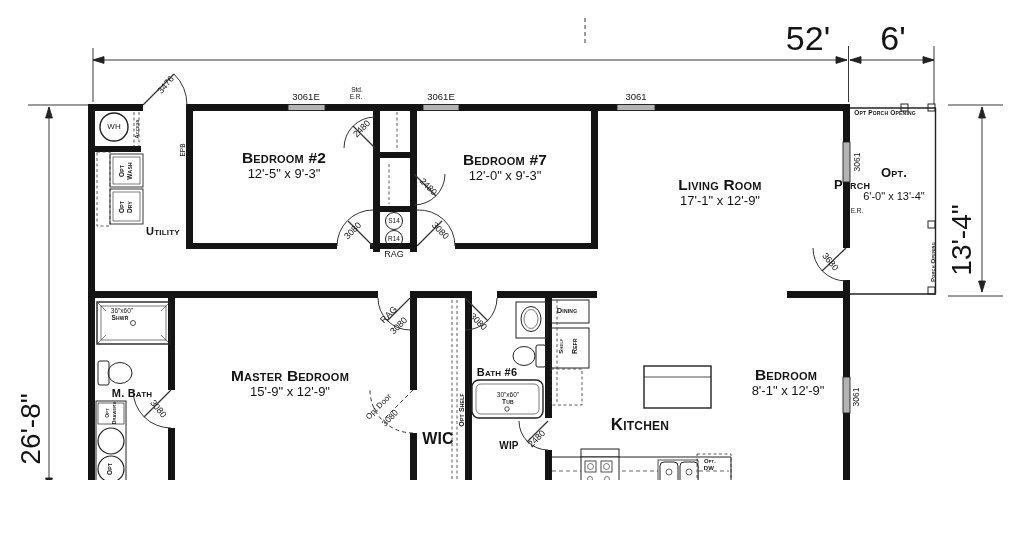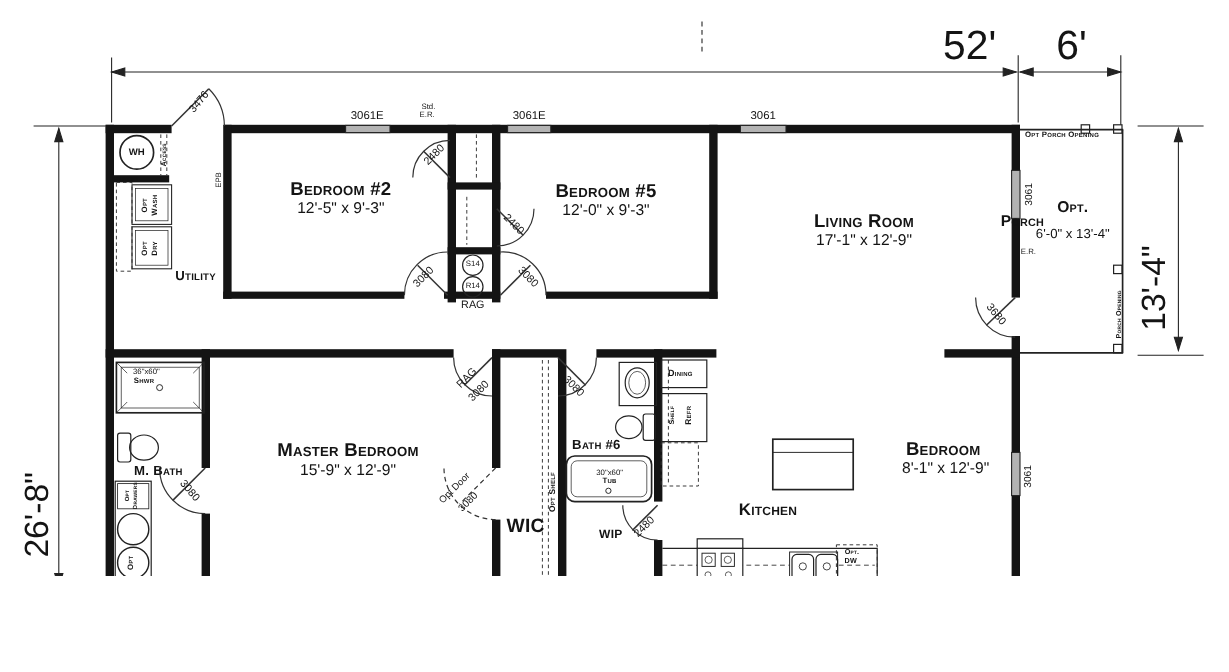--- a/index.html
+++ b/index.html
@@ -230,45 +230,45 @@
 <div class="lbl" style="left:399px;top:326px;font-size:9px;transform:translate(-50%,-50%) rotate(-45deg)">3080</div>
 <div class="lbl" style="left:478px;top:322px;font-size:9px;transform:translate(-50%,-50%) rotate(45deg)">3080</div>
 <div class="lbl" style="left:158px;top:409px;font-size:9px;transform:translate(-50%,-50%) rotate(50deg)">3080</div>
 <div class="lbl" style="left:379px;top:407px;font-size:8px;transform:translate(-50%,-50%) rotate(-45deg)">Opt Door</div>
 <div class="lbl" style="left:390px;top:418px;font-size:8.5px;transform:translate(-50%,-50%) rotate(-45deg)">3080</div>
 <div class="lbl" style="left:537px;top:439px;font-size:9px;transform:translate(-50%,-50%) rotate(-45deg)">2480</div>
 <div class="lbl" style="left:830px;top:262px;font-size:9px;transform:translate(-50%,-50%) rotate(50deg)">3680</div>
 
 <div class="lbl sc" style="left:284px;top:158px;font-size:15.5px">Bedroom #2</div>
 <div class="lbl" style="left:284px;top:173px;font-size:13px">12'-5" x 9'-3"</div>
-<div class="lbl sc" style="left:505px;top:160px;font-size:15.5px">Bedroom #5</div>
+<div class="lbl sc" style="left:505px;top:160px;font-size:15.5px">Bedroom #7</div>
 <div class="lbl" style="left:505px;top:175px;font-size:13px">12'-0" x 9'-3"</div>
 <div class="lbl sc" style="left:720px;top:185px;font-size:15.5px">Living Room</div>
 <div class="lbl" style="left:720px;top:200px;font-size:13px">17'-1" x 12'-9"</div>
 <div class="lbl sc" style="left:290px;top:376px;font-size:15.5px">Master Bedroom</div>
 <div class="lbl" style="left:290px;top:391px;font-size:13px">15'-9" x 12'-9"</div>
 <div class="lbl sc" style="left:786px;top:375px;font-size:15.5px">Bedroom</div>
 <div class="lbl" style="left:788px;top:390px;font-size:13px">8'-1" x 12'-9"</div>
 <div class="lbl sc" style="left:894px;top:172px;font-size:13px">Opt.</div>
 <div class="lbl sc" style="left:852px;top:184px;font-size:13px">Porch</div>
 <div class="lbl" style="left:894px;top:196px;font-size:11px">6'-0" x 13'-4"</div>
 <div class="lbl sc" style="left:163px;top:231px;font-size:11px">Utility</div>
 <div class="lbl sc" style="left:132px;top:393px;font-size:11px">M. Bath</div>
 <div class="lbl sc" style="left:497px;top:372px;font-size:11px">Bath #6</div>
 <div class="lbl sc" style="left:438px;top:439px;font-size:16px">WIC</div>
 <div class="lbl sc" style="left:509px;top:446px;font-size:10px">WIP</div>
-<div class="lbl sc" style="left:640px;top:424px;font-size:14px">Kitchen</div>
+<div class="lbl sc" style="left:640px;top:424px;font-size:17px">Kitchen</div>
 
 <div class="lbl sc" style="left:885px;top:113px;font-size:6.5px">Opt Porch Opening</div>
 <div class="lbl sc" style="left:933px;top:262px;font-size:6px;transform:translate(-50%,-50%) rotate(-90deg)">Porch Opening</div>
 <div class="lbl" style="left:857px;top:211px;font-size:6.5px">E.R.</div>
 <div class="lbl" style="left:357px;top:90px;font-size:6.5px">Std.</div>
 <div class="lbl" style="left:356px;top:97px;font-size:6.5px">E.R.</div>
 
-<div class="lbl" style="left:114px;top:127px;font-size:8px;font-weight:bold">WH</div>
+<div class="lbl" style="left:114px;top:127px;font-size:8px;font-weight:normal">WH</div>
 <div class="lbl sc" style="left:137px;top:129px;font-size:6px;transform:translate(-50%,-50%) rotate(-90deg)">Access</div>
 <div class="lbl" style="left:104px;top:151px;font-size:5.5px">W16X30</div>
 <div class="lbl sc" style="left:122px;top:171px;font-size:6.5px;transform:translate(-50%,-50%) rotate(-90deg)">Opt</div>
 <div class="lbl sc" style="left:130px;top:171px;font-size:6.5px;transform:translate(-50%,-50%) rotate(-90deg)">Wash</div>
 <div class="lbl sc" style="left:122px;top:207px;font-size:6.5px;transform:translate(-50%,-50%) rotate(-90deg)">Opt</div>
 <div class="lbl sc" style="left:130px;top:207px;font-size:6.5px;transform:translate(-50%,-50%) rotate(-90deg)">Dry</div>
 <div class="lbl" style="left:183px;top:150px;font-size:6.5px;transform:translate(-50%,-50%) rotate(-90deg)">EPB</div>
 <div class="lbl" style="left:394px;top:221px;font-size:6.5px">S14</div>
 <div class="lbl" style="left:394px;top:239px;font-size:6.5px">R14</div>
 <div class="lbl" style="left:394px;top:254px;font-size:9px">RAG</div>

